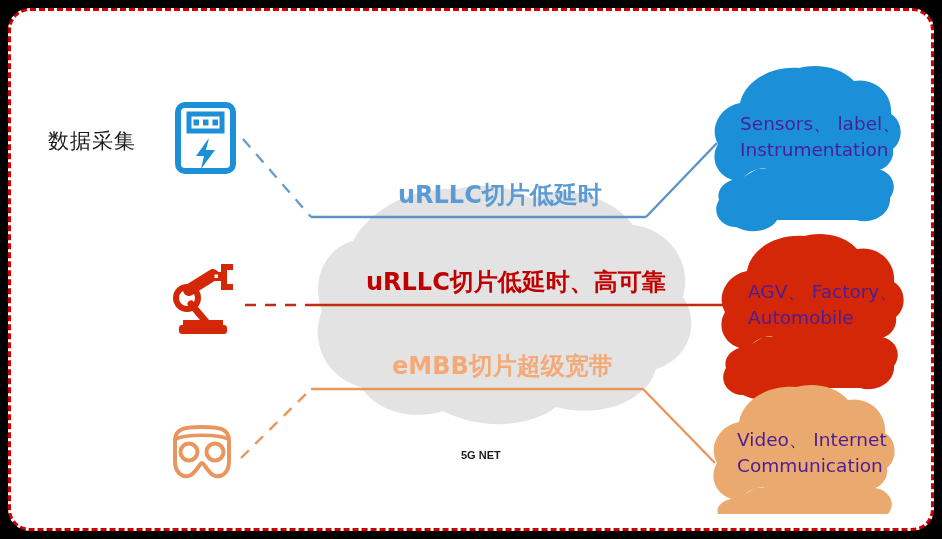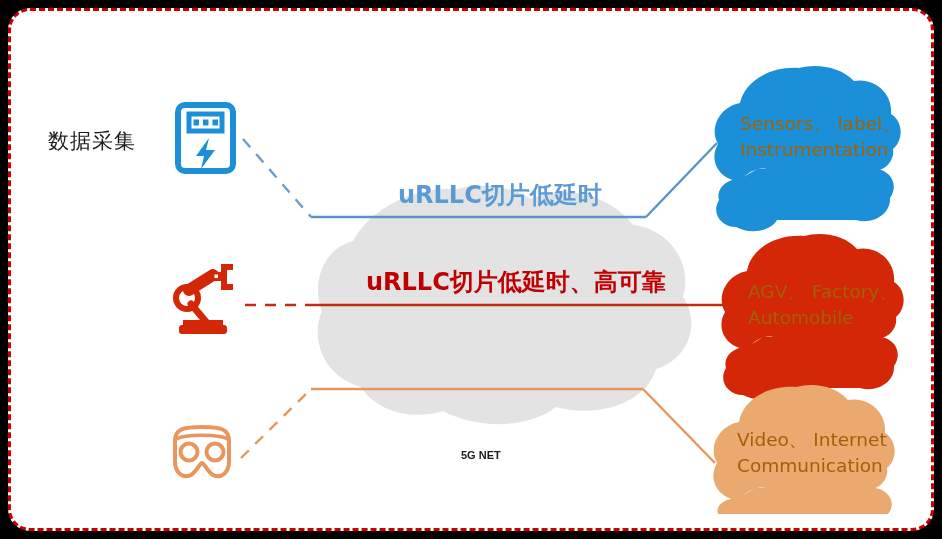--- a/index.html
+++ b/index.html
@@ -87,21 +87,21 @@
     left: 450px; top: 438px;
     font-size: 11px;
     font-weight: bold;
     color: #1a1a1a;
     white-space: nowrap;
   }
 
   
   .cloud-text {
     position: absolute;
-    color: #a16207;
+    color: #4c1d95;
     font-size: 18.5px;
     line-height: 1.42;
     text-align: left;
     white-space: pre-line;
     font-family: "DejaVu Sans", "Liberation Sans", sans-serif;
   }
   #cloudtext-0 { left: 729px; top: 100px; width: 180px; }
   #cloudtext-1 { left: 737px; top: 268px; width: 180px; }
   #cloudtext-2 { left: 726px; top: 416px; width: 185px; }
 </style>
@@ -243,20 +243,21 @@
                  C 37 42, 34 50, 28 54
                  C 20 58, 12 52, 12 40 Z" fill="none" stroke="#e8955e" stroke-width="4"></path>
         <path d="M 13 18 C 22 13, 56 13, 65 18" fill="none" stroke="#e8955e" stroke-width="3.5"></path>
         <circle cx="26" cy="31" r="8.5" fill="none" stroke="#e8955e" stroke-width="4"></circle>
         <circle cx="52" cy="31" r="8.5" fill="none" stroke="#e8955e" stroke-width="4"></circle>
       </svg>
     </div>
 
     <div class="slice-label" id="slice-0">uRLLC切片低延时</div>
     <div class="slice-label" id="slice-1">uRLLC切片低延时、高可靠</div>
+    <div class="slice-label" id="slice-2">eMBB切片超级宽带</div>
 
     <div id="net-label">5G NET</div>
 
     <div class="cloud-text" id="cloudtext-0">Sensors、 label、
 Instrumentation</div>
     <div class="cloud-text" id="cloudtext-2">Video、 Internet
 Communication</div>
     <div class="cloud-text" id="cloudtext-1">AGV、 Factory、
 Automobile</div>
 

